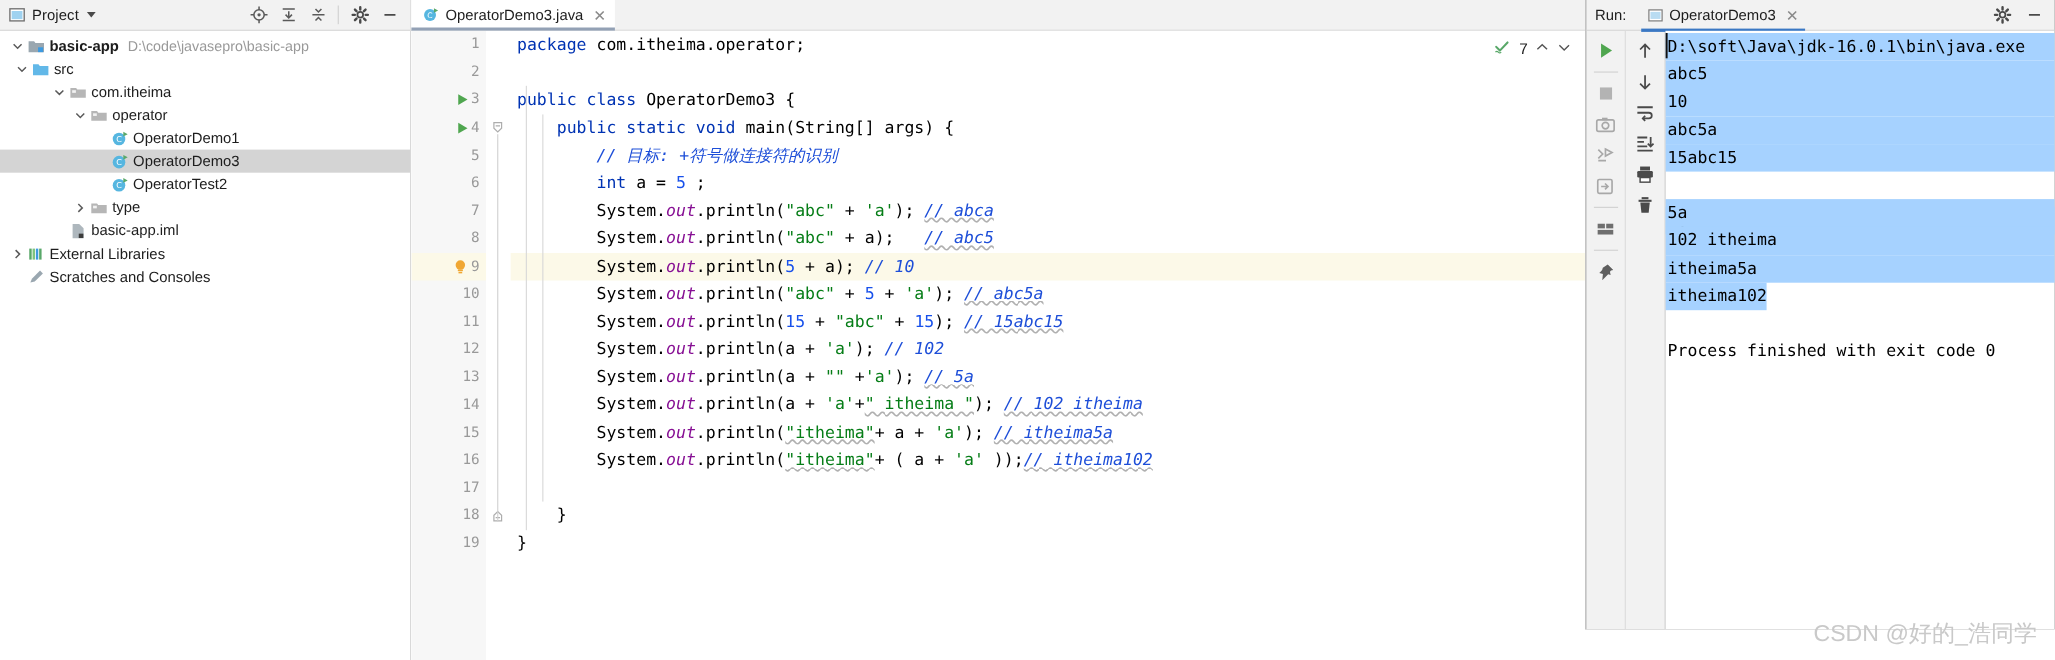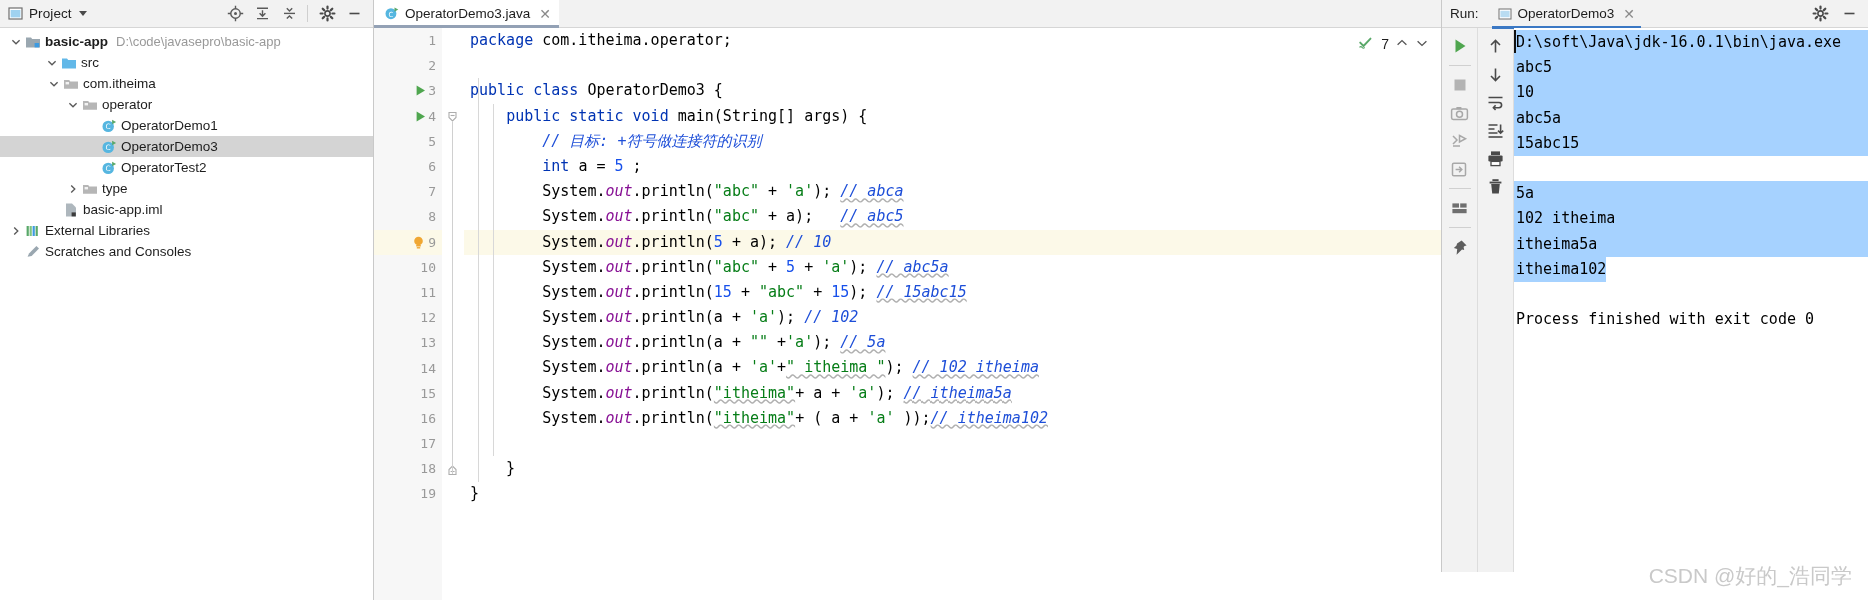--- a/index.html
+++ b/index.html
@@ -161,21 +161,21 @@
           </span>
           <span class="ticon">
             <svg width="16" height="16" viewBox="0 0 16 16">
               <path d="M1 3.4h5l1.2 1.6H15v8.4H1z" fill="#9aa7b0"></path>
               <rect x="9.6" y="9" width="4.6" height="4.4" fill="#3d9ae0"></rect>
             </svg>
           </span>
           <span class="label bold">basic-app</span>
           <span class="path">D:\code\javasepro\basic-app</span>
         </div>
-        <div class="row" style="padding-left: 44px;">
+        <div class="row" style="padding-left: 12px;">
           <span class="arrow">
             <svg width="10" height="10" viewBox="0 0 10 10">
               <path d="M1.4 3.2L5 6.8l3.6-3.6" fill="none" stroke="#5a5a5a" stroke-width="1.35"></path>
             </svg>
           </span>
           <span class="ticon">
             <svg width="16" height="16" viewBox="0 0 16 16">
               <path d="M1 3.4h5l1.2 1.6H15v8.4H1z" fill="#62b8e8"></path>
             </svg>
           </span>

